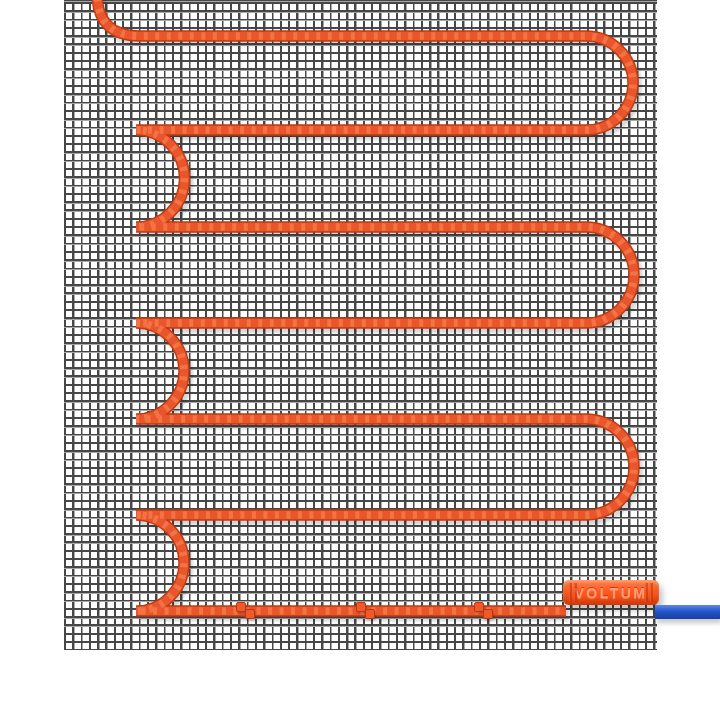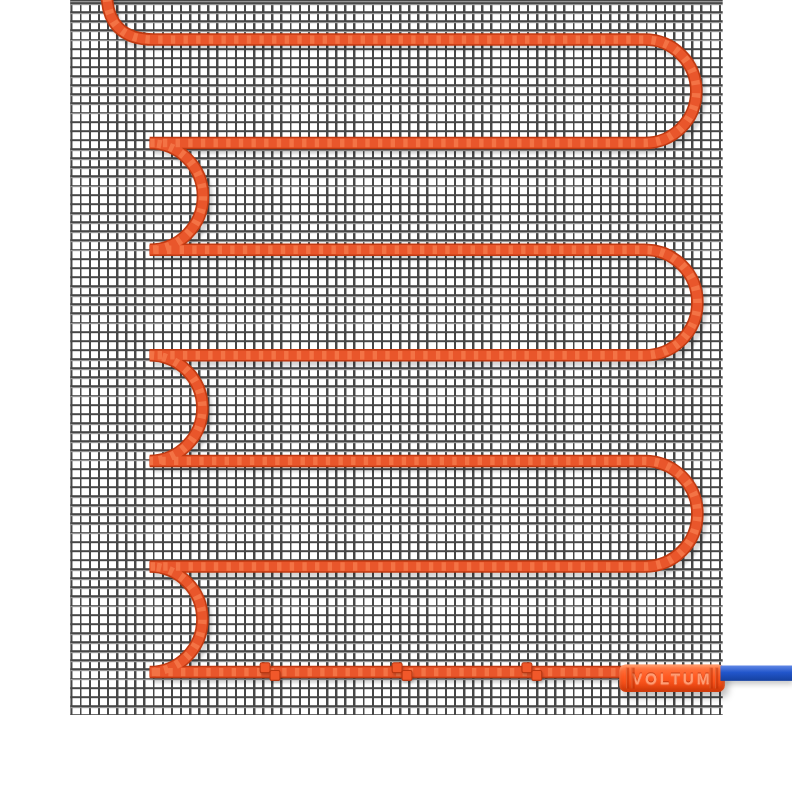--- a/index.html
+++ b/index.html
@@ -77,21 +77,21 @@
       <div class="clip" style="left: 355px; top: 601px;">
         <span class="clip-tab a"></span>
         <span class="clip-tab b"></span>
       </div>
       <div class="clip" style="left: 473px; top: 601px;">
         <span class="clip-tab a"></span>
         <span class="clip-tab b"></span>
       </div>
     </div>
 
-  <div class="connector" style="left: 563px; top: 604px; width: 96px; height: 25px;">
+  <div class="connector" style="left: 563px; top: 580px; width: 96px; height: 25px;">
     <span class="ridge r1"></span>
     <span class="ridge r2"></span>
     <span class="label">VOLTUM</span>
     <span class="ridge r3"></span>
     <span class="ridge r4"></span>
   </div>
 
   <div class="lead" style="left: 655px; top: 605px; width: 65px; height: 14px;"></div>
 
 </div>

